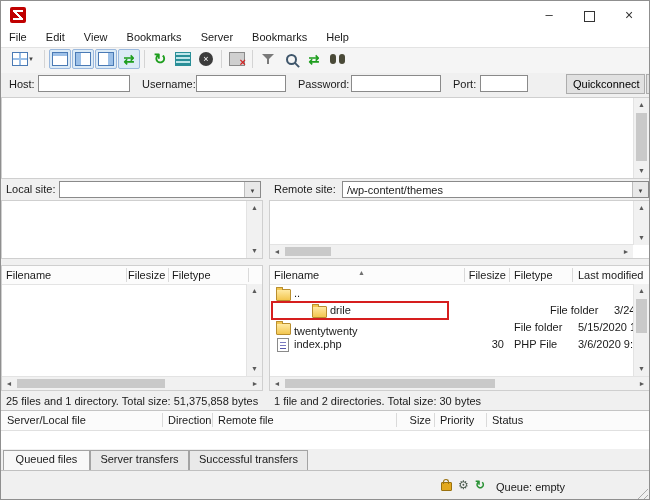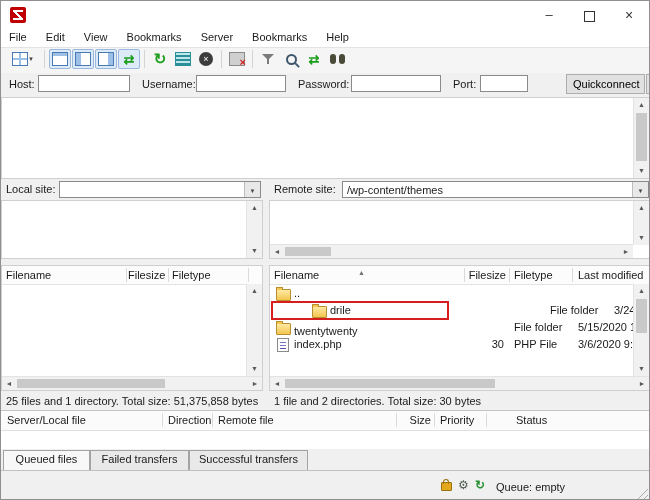--- a/index.html
+++ b/index.html
@@ -304,26 +304,26 @@
     <span class="hlabel" style="left:6px;">Server/Local file</span>
     <div class="hsep" style="left:161px;"></div>
     <span class="hlabel" style="left:167px;">Direction</span>
     <div class="hsep" style="left:211px;"></div>
     <span class="hlabel" style="left:217px;">Remote file</span>
     <div class="hsep" style="left:395px;"></div>
     <span class="hlabel r" style="left:398px;width:32px;">Size</span>
     <div class="hsep" style="left:433px;"></div>
     <span class="hlabel" style="left:439px;">Priority</span>
     <div class="hsep" style="left:485px;"></div>
-    <span class="hlabel" style="left:491px;margin-left:24px;">Status</span>
+    <span class="hlabel" style="left:491px;">Status</span>
   </div>
   <div class="abs" style="left:0;top:430px;width:649px;height:18px;background:#ffffff;"></div>
 
   <div class="tab sel" style="left:2px;width:87px;">Queued files</div>
-  <div class="tab" style="left:89px;width:99px;">Failed transfers</div>
+  <div class="tab" style="left:89px;width:99px;">Server transfers</div>
   <div class="tab" style="left:188px;width:119px;">Successful transfers</div>
 
   <div class="abs statusbar">
     <span class="i-lock" style="left:440px;top:11px;"></span>
     <span class="g-gear" style="left:457px;top:8px;">⚙</span>
     <span class="g-green" style="left:474px;top:8px;">↻</span>
     <span class="abs" style="left:495px;top:10px;text-align:center;">Queue: empty</span>
     <span class="grip"></span>
   </div>
 

